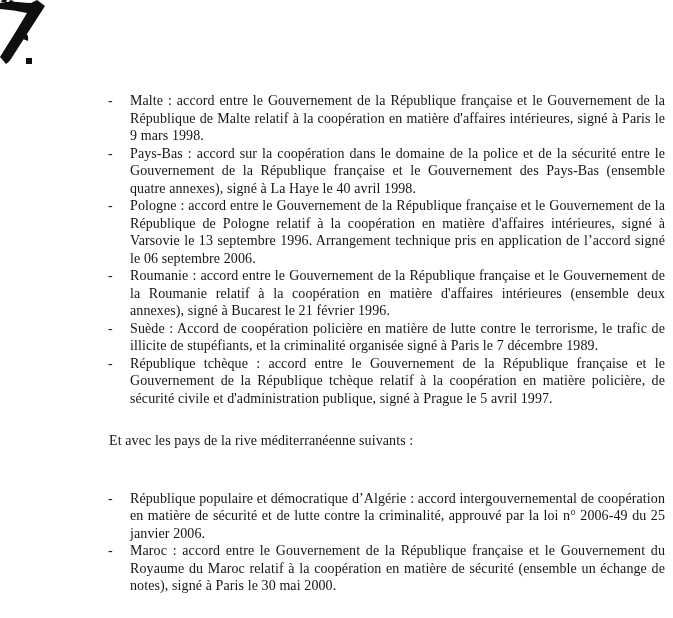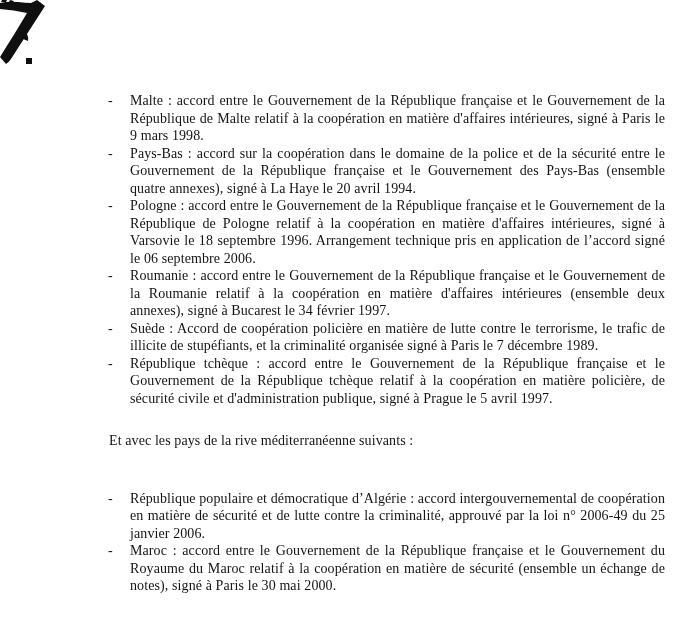--- a/index.html
+++ b/index.html
@@ -74,29 +74,29 @@
 
   <div class="content">
 
     <div class="list">
       <div class="item">
         <span class="dash">-</span>
         <span class="txt">Malte : accord entre le Gouvernement de la République française et le Gouvernement de la République de Malte relatif à la coopération en matière d'affaires intérieures, signé à Paris le 9 mars 1998.</span>
       </div>
       <div class="item">
         <span class="dash">-</span>
-        <span class="txt">Pays-Bas : accord sur la coopération dans le domaine de la police et de la sécurité entre le Gouvernement de la République française et le Gouvernement des Pays-Bas (ensemble quatre annexes), signé à La Haye le 20 avril 1994.</span>
+        <span class="txt">Pays-Bas : accord sur la coopération dans le domaine de la police et de la sécurité entre le Gouvernement de la République française et le Gouvernement des Pays-Bas (ensemble quatre annexes), signé à La Haye le 40 avril 1998.</span>
       </div>
       <div class="item">
         <span class="dash">-</span>
-        <span class="txt">Pologne : accord entre le Gouvernement de la République française et le Gouvernement de la République de Pologne relatif à la coopération en matière d'affaires intérieures, signé à Varsovie le 18 septembre 1996. Arrangement technique pris en application de l’accord signé le 06 septembre 2006.</span>
+        <span class="txt">Pologne : accord entre le Gouvernement de la République française et le Gouvernement de la République de Pologne relatif à la coopération en matière d'affaires intérieures, signé à Varsovie le 13 septembre 1996. Arrangement technique pris en application de l’accord signé le 06 septembre 2006.</span>
       </div>
       <div class="item">
         <span class="dash">-</span>
-        <span class="txt">Roumanie : accord entre le Gouvernement de la République française et le Gouvernement de la Roumanie relatif à la coopération en matière d'affaires intérieures (ensemble deux annexes), signé à Bucarest le 34 février 1997.</span>
+        <span class="txt">Roumanie : accord entre le Gouvernement de la République française et le Gouvernement de la Roumanie relatif à la coopération en matière d'affaires intérieures (ensemble deux annexes), signé à Bucarest le 21 février 1996.</span>
       </div>
       <div class="item">
         <span class="dash">-</span>
         <span class="txt">Suède : Accord de coopération policière en matière de lutte contre le terrorisme, le trafic de illicite de stupéfiants, et la criminalité organisée signé à Paris le 7 décembre 1989.</span>
       </div>
       <div class="item">
         <span class="dash">-</span>
         <span class="txt">République tchèque : accord entre le Gouvernement de la République française et le Gouvernement de la République tchèque relatif à la coopération en matière policière, de sécurité civile et d'administration publique, signé à Prague le 5 avril 1997.</span>
       </div>
     </div>

